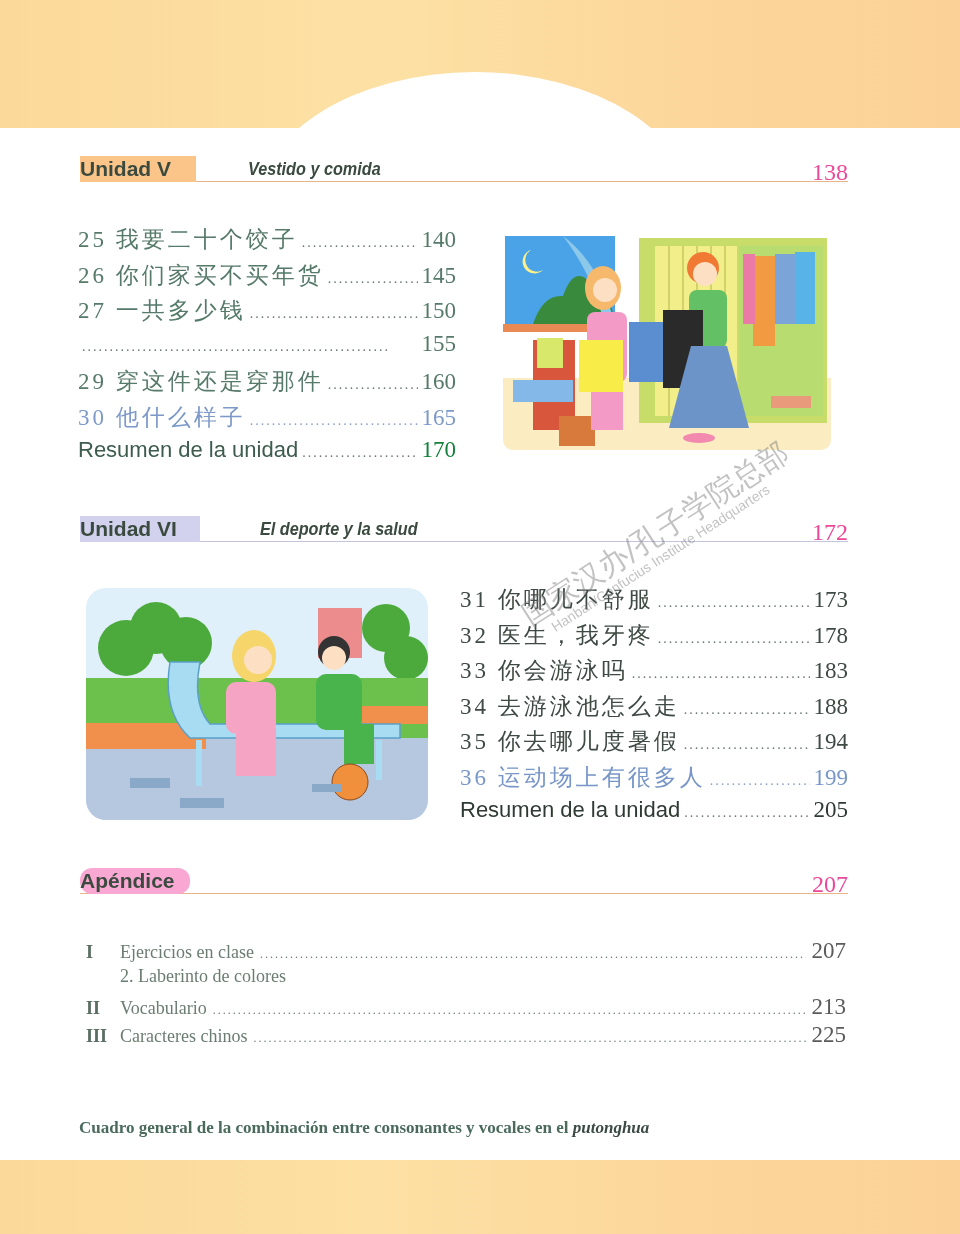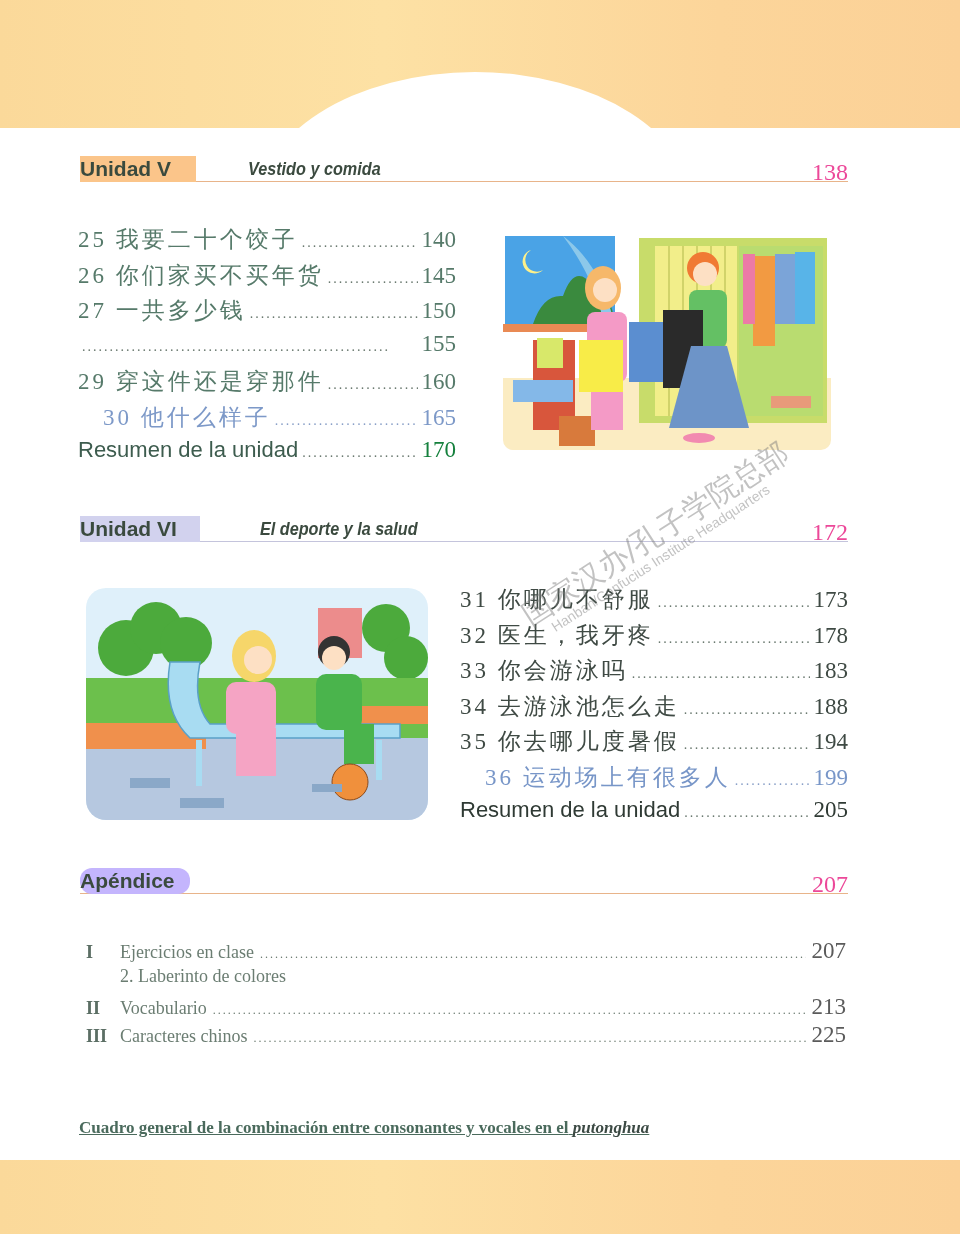--- a/index.html
+++ b/index.html
@@ -26,21 +26,21 @@
     position: absolute; left: 0; right: 0; bottom: 0; height: 1px; background: #e8b48a;
   }
   .unit-header.blue .rule { background: #c4c4dc; }
   .unit-tag {
     position: absolute; left: 0; bottom: 0; height: 26px; padding: 0 0;
     font-family: "Liberation Sans", sans-serif; font-weight: bold; font-size: 21px;
     line-height: 26px; color: #3a4a3e;
   }
   .unit-tag.orange { background: #fbc58a; width: 116px; }
   .unit-tag.blue { background: #d2d2ee; width: 120px; }
-  .unit-tag.salmon { background: #c4b5fd; width: 110px; border-radius: 12px; }
+  .unit-tag.salmon { background: #f9a8d4; width: 110px; border-radius: 12px; }
   .unit-sub {
     position: absolute; bottom: 2px;
     font-family: "Liberation Sans", sans-serif; font-weight: bold; font-style: italic;
     font-size: 18px; color: #3b4a3f; transform: scaleX(0.9); transform-origin: left;
   }
   .unit-page {
     position: absolute; right: 0; bottom: -4px;
     font-family: "Liberation Serif", serif; font-size: 24px; color: #ec4899;
   }
 
@@ -48,39 +48,39 @@
   .toc-row {
     display: flex; align-items: baseline; height: 35.5px;
     font-size: 23px; color: #567a6a;
   }
   .toc-row .label { white-space: nowrap; letter-spacing: 3px; }
   .toc-row .dots {
     flex: 1; overflow: hidden; white-space: nowrap; margin: 0 4px; letter-spacing: 2px;
     font-size: 14px; color: #6b7a70;
   }
   .toc-row .page { white-space: nowrap; font-size: 23px; }
-  .toc-row.highlight { color: #7d99c8; margin-left: 25px; }
+  .toc-row.highlight { color: #7d99c8; }
   .toc-row.highlight .dots { color: #8aa0c8; }
   .toc-row.summary .label { font-family: "Liberation Sans", sans-serif; letter-spacing: 0; font-size: 22px; color: #3d5c4e; }
   .toc-row.summary .page { color: #15803d; }
   .toc2 .toc-row { color: #3f4a44; }
   .toc2 .toc-row.highlight { color: #7896c8; }
   .toc2 .toc-row.summary .label, .toc2 .toc-row.summary .page { color: #2f3a34; }
 
   .illus { position: absolute; border-radius: 18px; overflow: hidden; }
 
   .app { position: absolute; left: 86px; top: 938px; width: 760px; color: #6b7d72; }
   .app-row { display: flex; align-items: baseline; height: 28px; font-size: 18px; }
   .app-row .num { width: 34px; font-weight: bold; color: #5b6e64; }
   .app-row .label { white-space: nowrap; }
   .app-row .dots { flex: 1; overflow: hidden; white-space: nowrap; margin: 0 6px; font-size: 12px; letter-spacing: 2px; color: #6b7a70; }
   .app-row .page { font-size: 23px; color: #5b5b5b; }
   .app-sub { padding-left: 34px; }
   .app-footer {
-    position: absolute; left: 79px; top: 1118px; font-size: 17px; font-weight: bold; color: #4a6a5c; text-decoration: underline;
+    position: absolute; left: 79px; top: 1118px; font-size: 17px; font-weight: bold; color: #4a6a5c;
   }
   .app-footer i { color: #3c4a44; }
 
   .watermark {
     position: absolute; left: 405px; top: 470px; transform: rotate(-33deg); transform-origin: left top;
     pointer-events: none; color: rgba(120,120,120,0.45);
   }
   .watermark .cn { font-size: 30px; font-family: "DejaVu Serif", serif; position: absolute; left: 20px; top: 170px; white-space: nowrap; }
   .watermark .en { font-size: 14px; font-family: "Liberation Sans", sans-serif; position: absolute; left: 38px; top: 205px; white-space: nowrap; }
 </style>

